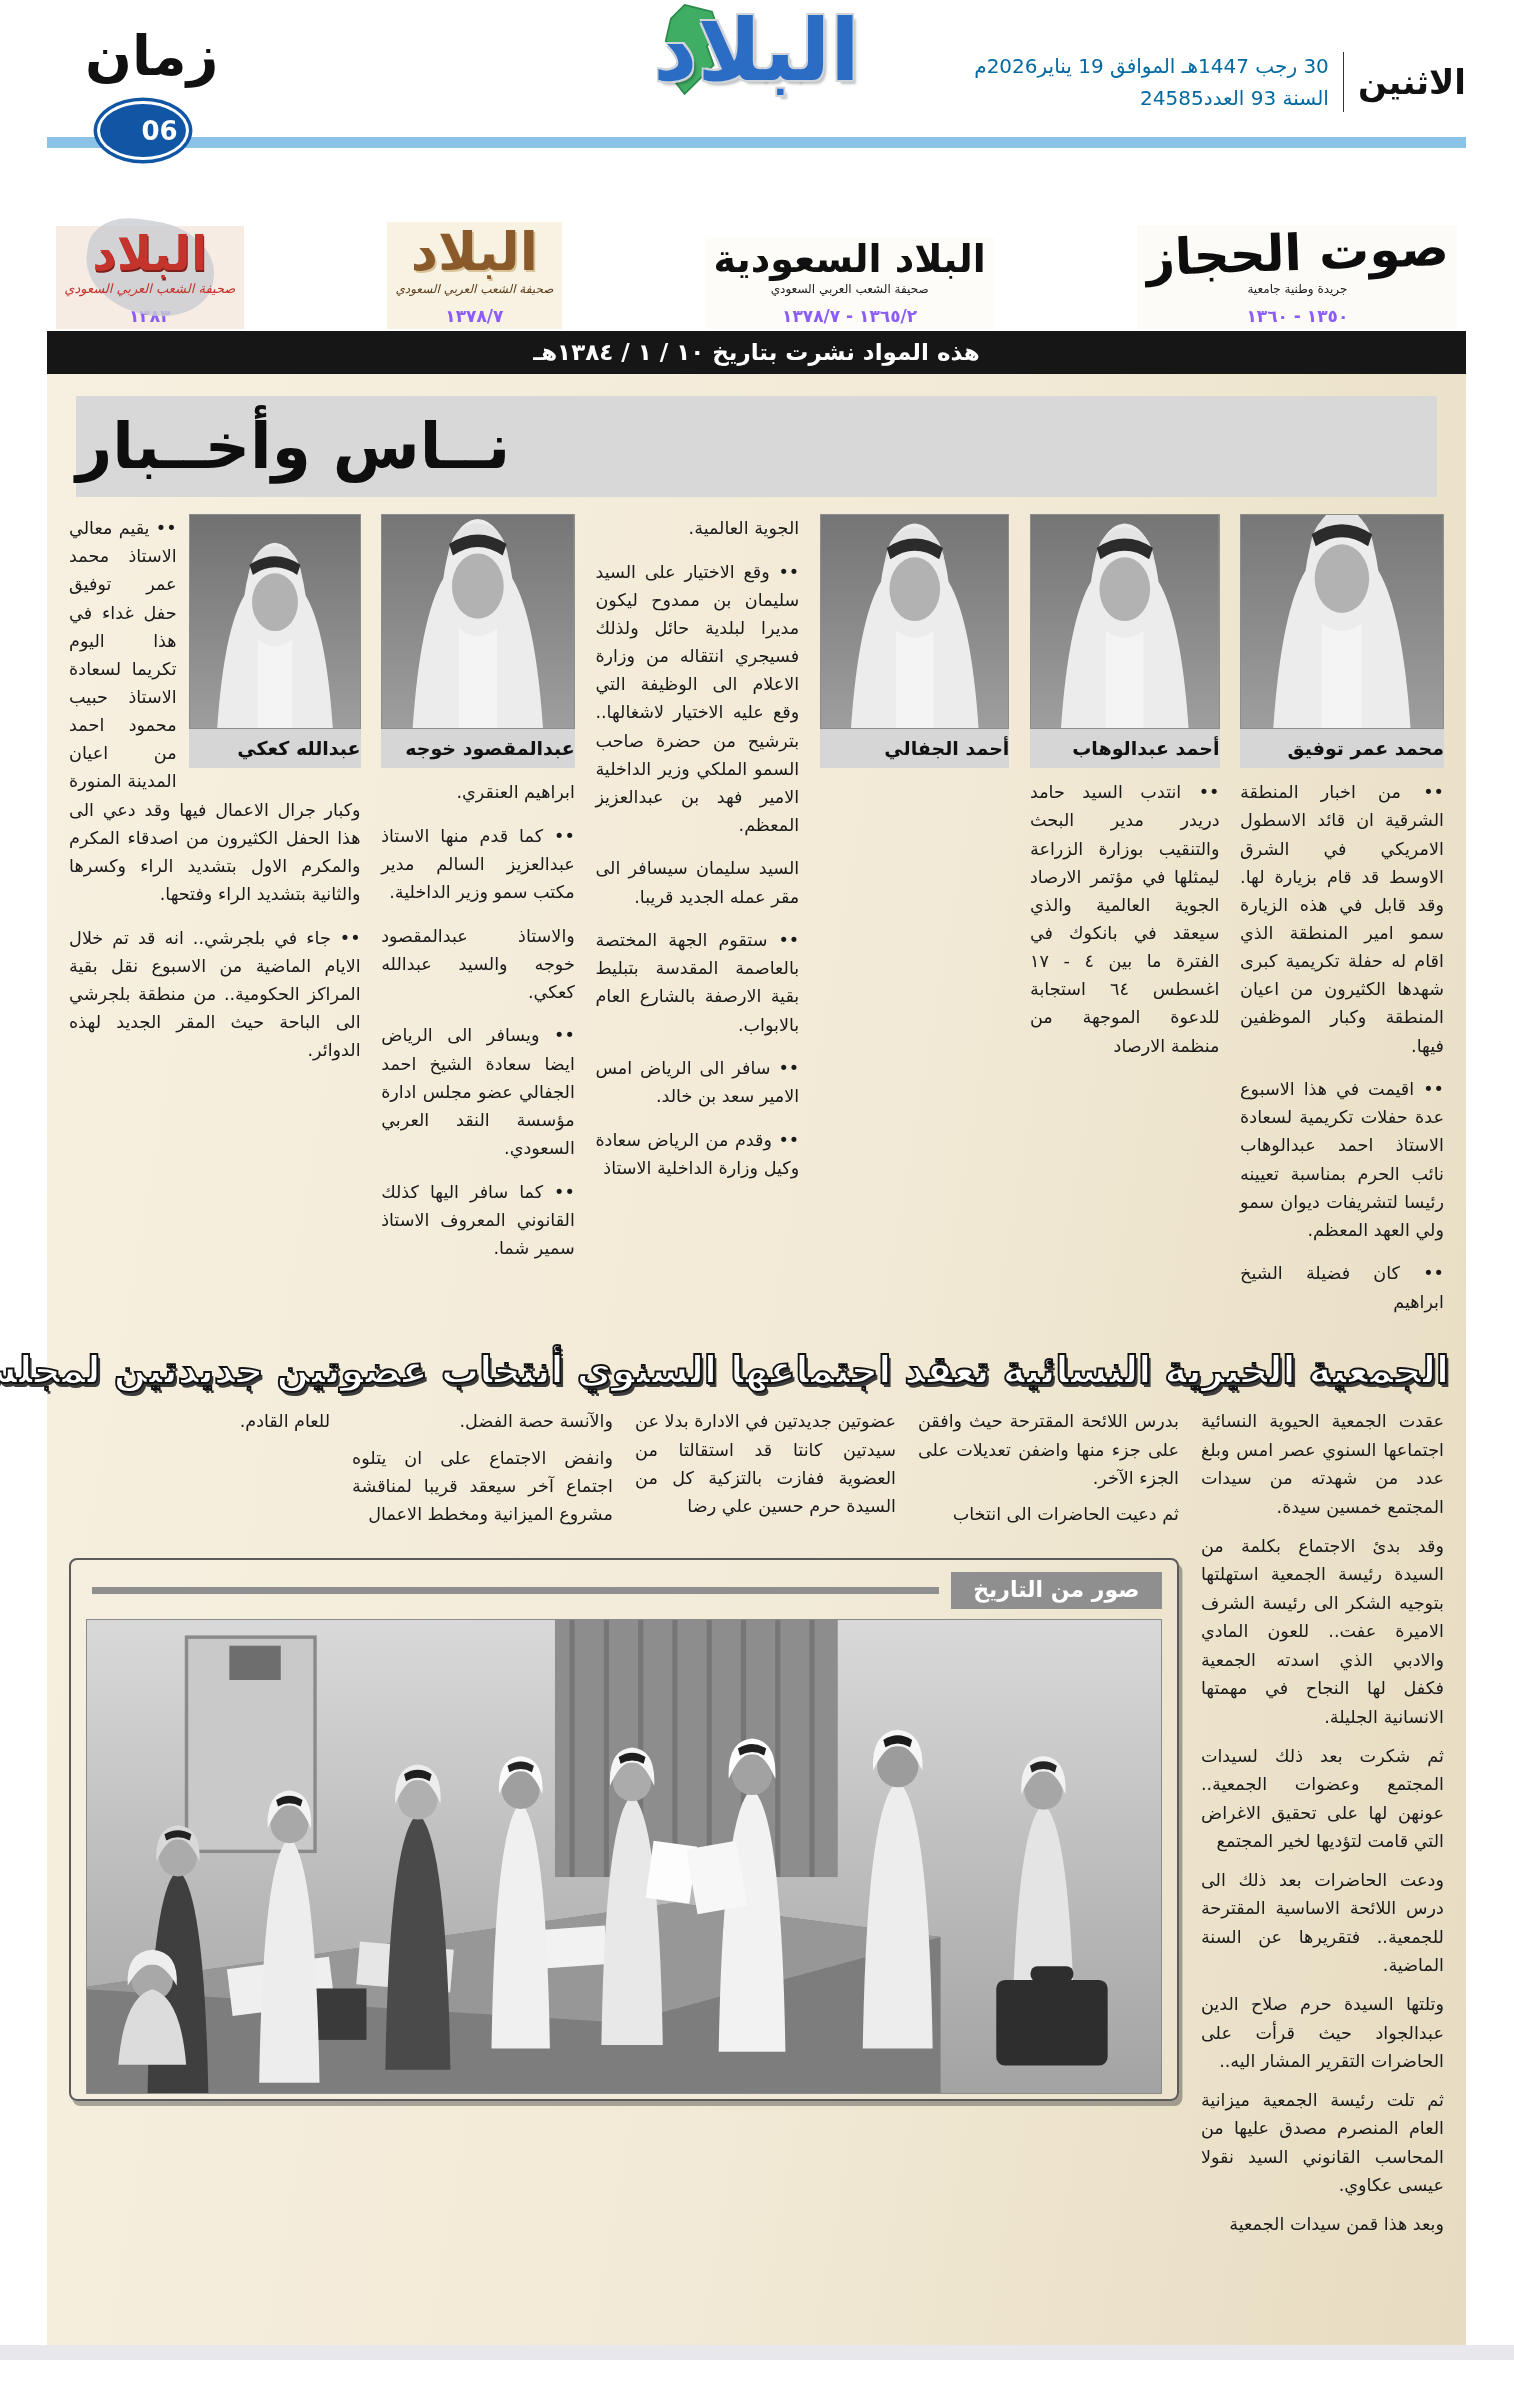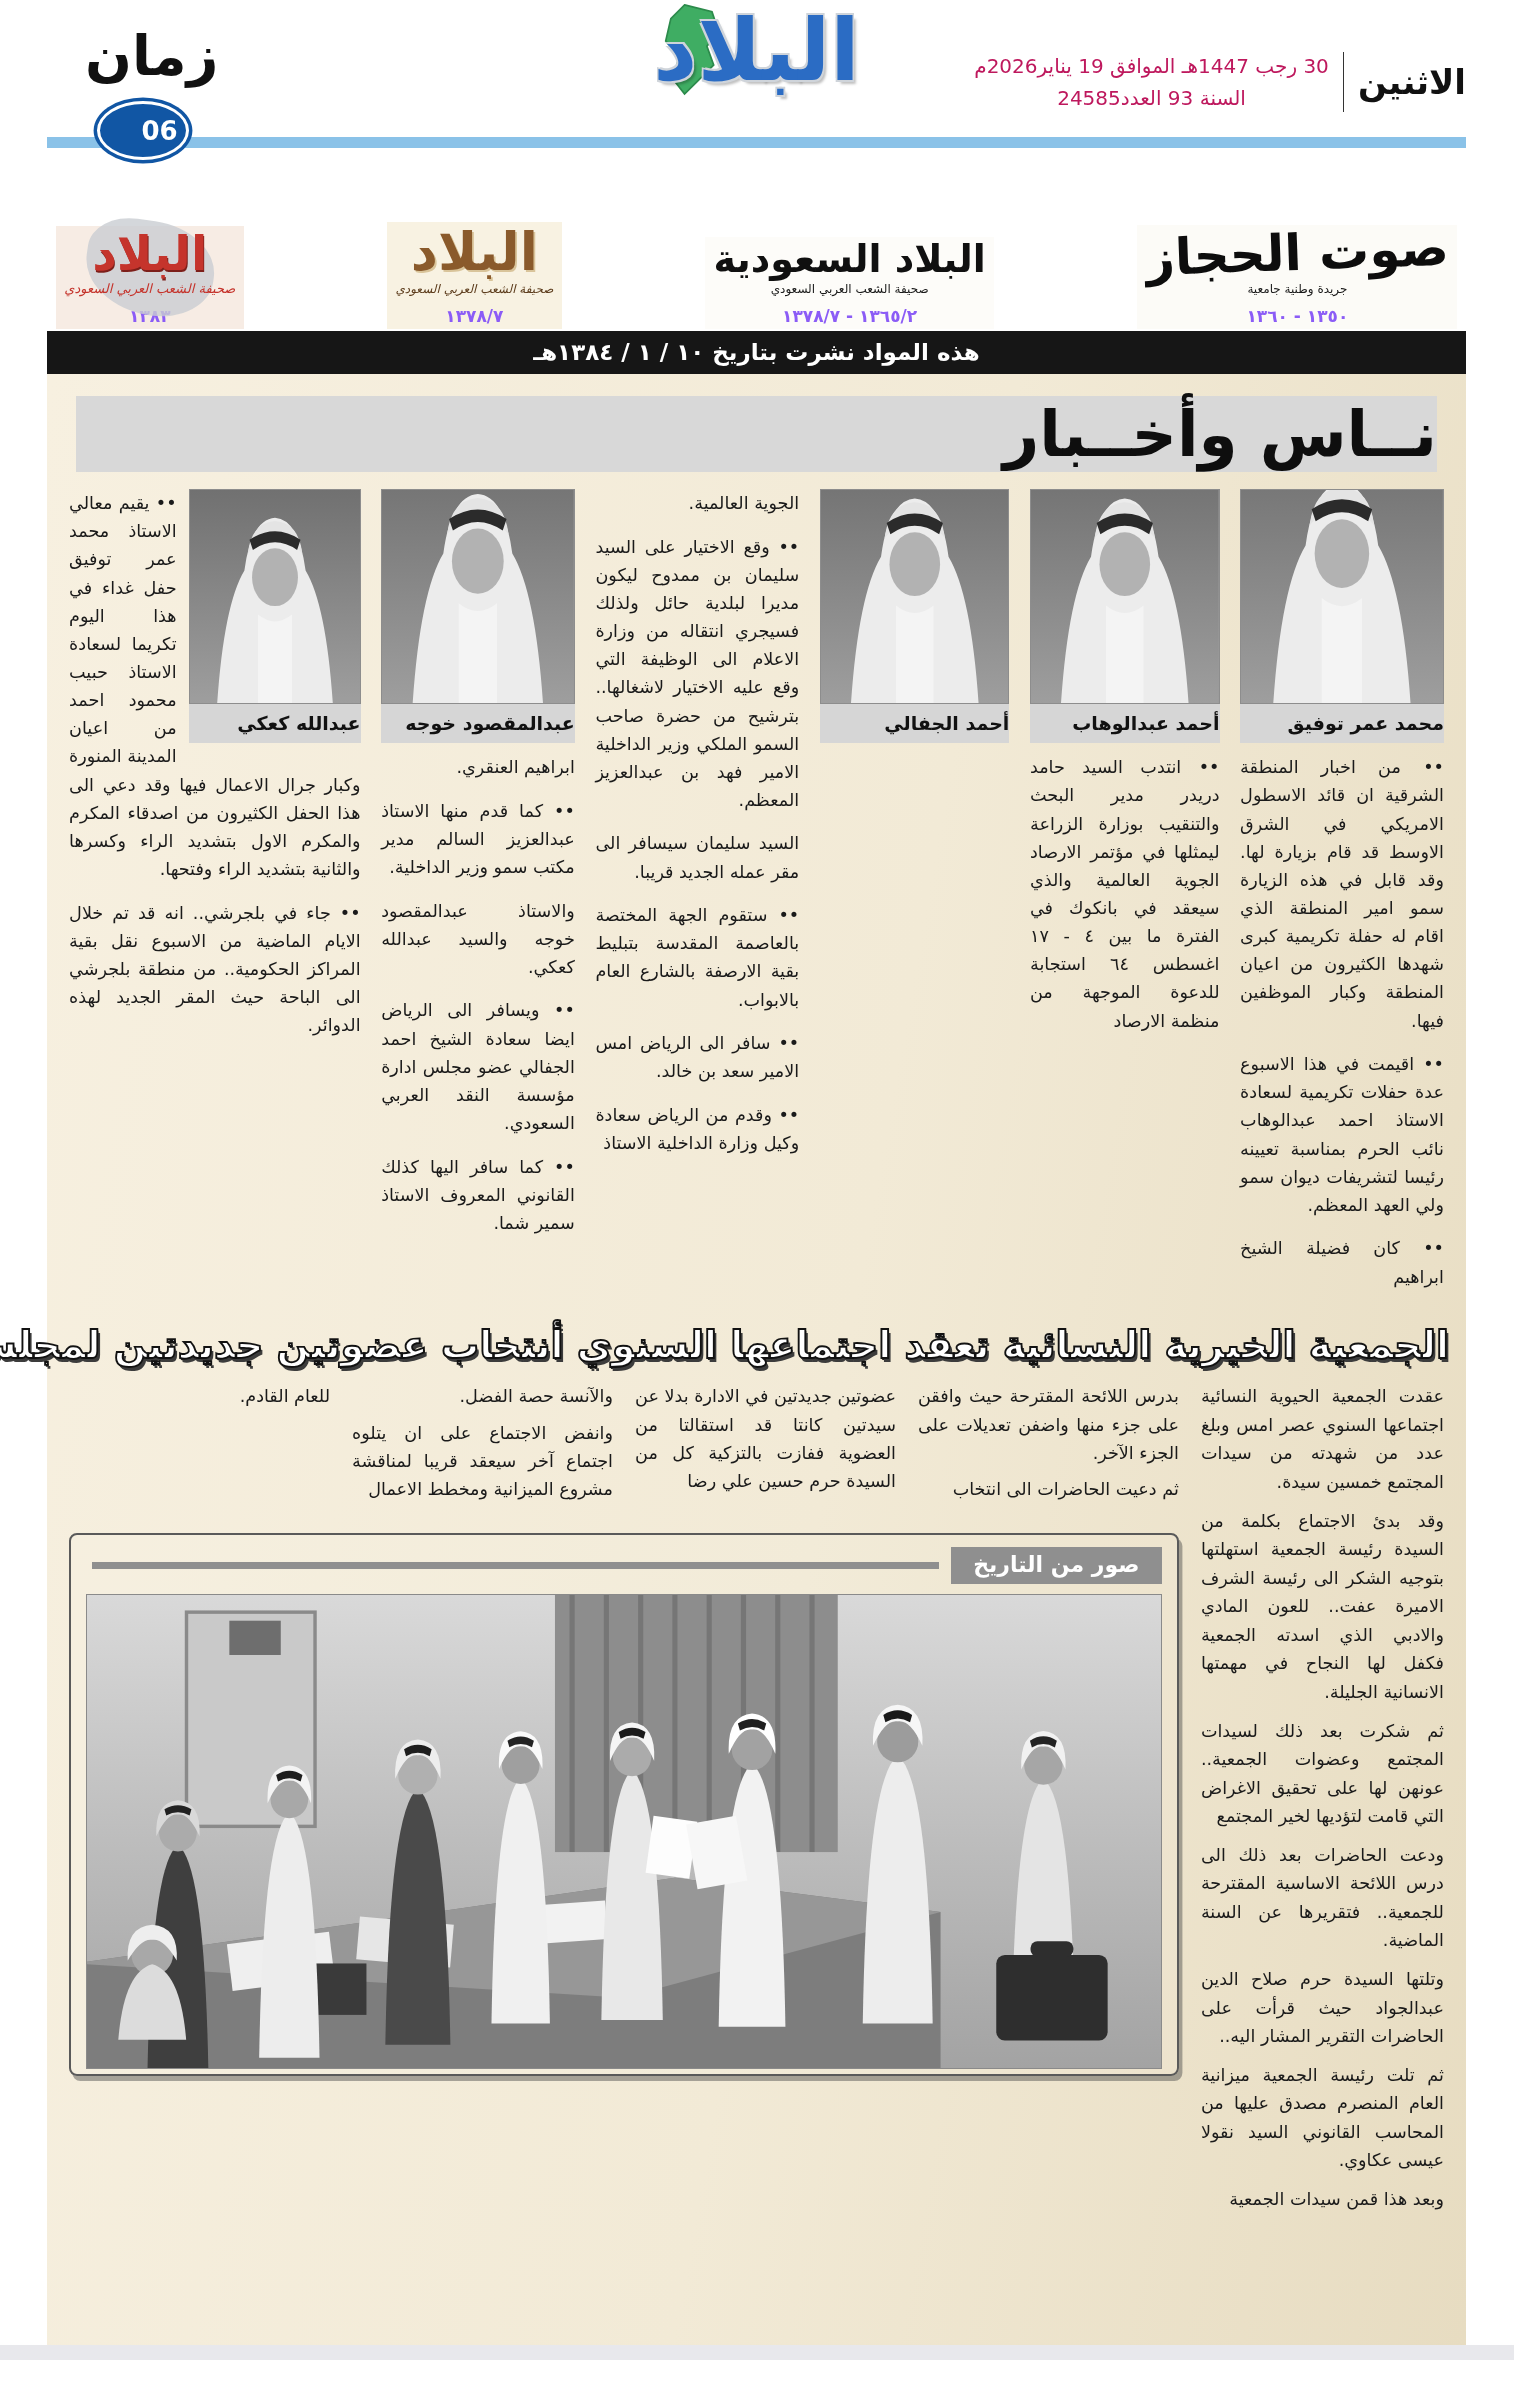--- a/index.html
+++ b/index.html
@@ -13,21 +13,21 @@
       background:#1156a4;color:#fff;display:flex;align-items:center;justify-content:center;
       font-size:26px;font-weight:bold;border:3.4px solid #fff;box-shadow:0 0 0 3.4px #1156a4;z-index:3;padding-left:33px;}
   .blue-line{position:absolute;left:0;right:0;top:137px;height:11px;background:#8ac2e8;}
   .logo{position:absolute;left:50%;top:5.1px;transform:translateX(-50%);text-align:center;z-index:2;}
   .logo-map{position:absolute;left:5.1px;top:-1.7px;z-index:1;}
   .logo-text{position:relative;z-index:2;font-size:86px;font-weight:900;color:#2b6cc4;line-height:1.05;
       text-shadow:1.7px 1.7px 0 #cfd4da,-1.7px 1.7px 0 #cfd4da,1.7px -1.7px 0 #cfd4da,-1.7px -1.7px 0 #cfd4da,3.4px 4.3px 2.6px rgba(0,0,0,.25);}
   .date-block{position:absolute;right:0;top:50px;display:flex;align-items:center;gap:13.7px;direction:rtl;}
   .weekday{font-size:34px;font-weight:900;color:#111;}
   .date-sep{width:1.7px;height:60px;background:#333;}
-  .date-lines{text-align:center;font-size:20px;line-height:1.6;color:#be185d;}
+  .date-lines{text-align:right;font-size:20px;line-height:1.6;color:#0369a1;}
 
   
   .mastheads{margin:0 48px;display:flex;direction:rtl;justify-content:space-between;align-items:flex-end;
       padding:3.4px 8.6px 1.7px;height:144px;}
   .masthead{text-align:center;position:relative;padding:3.4px 8.6px;}
   .mh-title{font-weight:900;line-height:1;position:relative;z-index:2;}
   .mh-sub{font-size:12px;margin-top:3.4px;position:relative;z-index:2;}
   .mh-date{font-size:17px;font-weight:bold;color:#8b5cf6;margin-top:10.3px;}
   .mh--hijaz{background:#fcfbf7;}
   .mh--hijaz .mh-title{font-size:50px;color:#0d0d0d;transform:rotate(-2deg);}
@@ -43,22 +43,22 @@
       width:129px;height:94px;background:#c9cdd2;border-radius:38% 55% 48% 60%;z-index:1;opacity:.8;}
 
   
   .published-bar{margin:0 48px;background:#161616;color:#fff;text-align:center;
       font-size:23px;font-weight:bold;padding:7.7px 0 9.4px;}
 
   
   .content{margin:0 48px;height:1971px;background:linear-gradient(100deg,#f7f0e0 0%,#f2ead6 55%,#e7dcc1 100%);
       padding:22px 17px 0;box-sizing:border-box;position:relative;}
 
-  .a1-title-box{background:#d8d8d8;height:76px;margin:0 12px 17px;display:flex;align-items:center;
-      justify-content:flex-start;padding-left:28px;}
+  .a1-title-box{background:#d8d8d8;height:101px;margin:0 12px 17px;display:flex;align-items:center;
+      justify-content:flex-end;}
   .a1-title{font-size:63px;font-weight:900;color:#0e0e0e;letter-spacing:0.9px;}
 
   .a1-grid{display:grid;grid-template-columns:1fr .93fr .93fr 1fr .95fr 1.43fr;gap:20.6px;
       margin:0 5.1px;min-height:755px;}
   .news-col{font-size:17.6px;line-height:1.6;text-align:justify;}
   .news-col p{margin:0 0 15.4px;}
   figure.portrait{margin:0 0 10.3px;}
   .photo-box{height:213px;border:0.9px solid #8d8d8d;background:#9a9a9a;overflow:hidden;}
   .photo-box svg{display:block;width:100%;height:100%;}
   .photo-caption{background:#d6d6d6;text-align:right;font-weight:bold;font-size:19px;padding:3.4px 0 5.1px;color:#111;}

